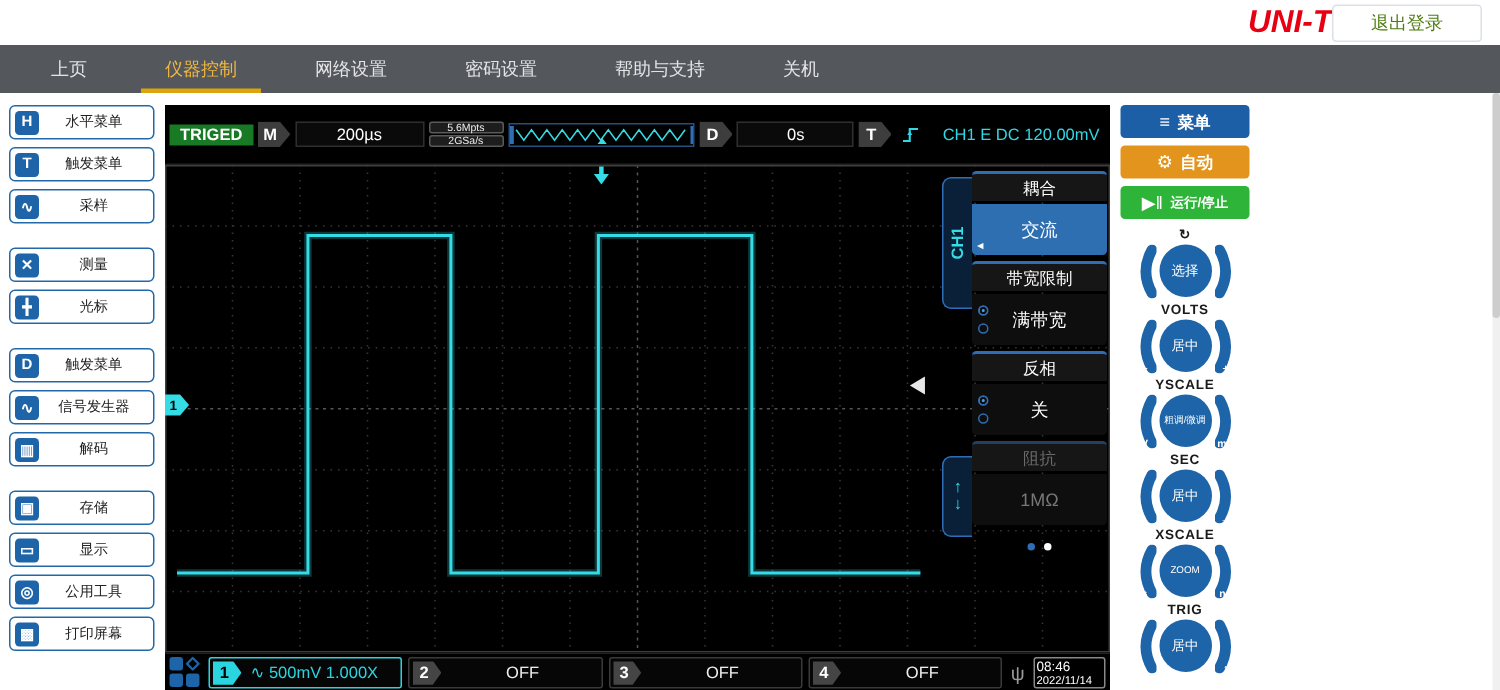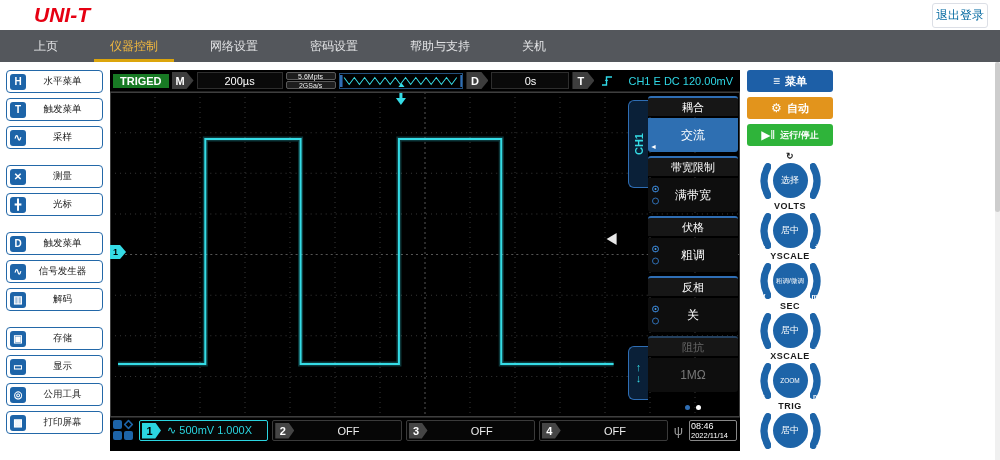--- a/index.html
+++ b/index.html
@@ -1,42 +1,42 @@
 <!DOCTYPE html>
 <html><head>
 <meta charset="utf-8">
 <style>
   * { margin:0; padding:0; box-sizing:border-box; }
   body { background:#fff; font-family:"Liberation Sans", sans-serif; }
   .app { position:relative; width:1000px; height:460px; background:#fff; overflow:hidden; }
 
   
-  .header { height:30px; background:#fff; display:flex; align-items:center; justify-content:space-between; padding:0 12px 0 34px; }
+  .header { height:30px; background:#fff; display:flex; align-items:center; justify-content:flex-end; padding:0 12px 0 34px; }
   .logo { color:#e60012; font-size:21px; font-weight:800; font-style:italic; letter-spacing:0; }
-  .logout-btn { font-size:12px; color:#0369a1; background:#fff; border:1px solid #dcdfe6; border-radius:3px; padding:3px 3px; cursor:pointer; }
+  .logout-btn { font-size:12px; color:#4d7c0f; background:#fff; border:1px solid #dcdfe6; border-radius:3px; padding:3px 25px; cursor:pointer; }
 
   
   .nav { height:32px; background:#54575c; display:flex; align-items:stretch; padding-left:30px; gap:44px; }
   .nav-item { position:relative; display:flex; align-items:center; color:#e3e4e6; font-size:12px; cursor:pointer; padding:12px 4px; }
   .nav-item.active { color:#f3b93e; }
   .nav-item.active::after { content:""; position:absolute; left:-12px; right:-12px; bottom:0; height:3px; background:#dda githubb; background:#dca50c; }
 
   
   .content { display:flex; padding:8px 0 0 6px; gap:7px; }
 
   
   .sidebar { width:97px; }
   .sb-group { margin-bottom:16px; }
   .sb-btn { display:flex; align-items:center; height:23px; margin-bottom:5px; border:1px solid #2368a8; border-radius:4px; background:#fff; padding:0 3px; cursor:pointer; }
   .sb-ico { width:16px; height:16px; background:#1d64a8; color:#fff; border-radius:3px; font-size:10px; font-weight:bold; display:flex; align-items:center; justify-content:center; flex:none; }
   .sb-label { flex:1; text-align:center; font-size:9.5px; color:#222; white-space:nowrap; overflow:hidden; }
 
   
   .scope { width:630px; background:#000; display:flex; flex-direction:column; }
-  .topbar { height:22px; display:flex; align-items:center; gap:3px; padding:2px 3px; background:#000; border-bottom:1px solid #222; }
+  .topbar { height:40px; display:flex; align-items:center; gap:3px; padding:2px 3px; background:#000; border-bottom:1px solid #222; }
   .triged { background:#187a24; color:#fff; font-weight:bold; font-size:11px; padding:1px 7px; }
   .pent { clip-path:polygon(0 0,68% 0,100% 50%,68% 100%,0 100%); background:#3d3d3d; color:#fff; font-weight:bold; font-size:11px; width:22px; height:17px; display:flex; align-items:center; justify-content:center; padding-right:5px; flex:none; }
   .valbox { height:17px; border:1px solid #2e2e2e; background:#0a0a0a; color:#fff; font-size:11px; display:flex; align-items:center; justify-content:center; flex:none; }
   .tb-time { width:86px; } .tb-delay { width:78px; }
   .memstack { display:flex; flex-direction:column; gap:1px; width:50px; flex:none; }
   .memstack div { border:1px solid #5a5a5a; background:#1d1d1d; color:#eee; font-size:7px; height:8px; display:flex; align-items:center; justify-content:center; border-radius:2px; }
   .preview { flex:1; height:16px; border:1px solid #24507c; position:relative; background:#000; }
   .trig-info { display:flex; align-items:center; gap:15px; color:#2fd8e6; font-size:11px; padding:0 4px; white-space:nowrap; }
 
   .display { position:relative; height:325px; background:#000; }
@@ -250,27 +250,20 @@
                 <div class="sec-value">交流<span class="sel-arrow">◄</span></div>
               </div>
               <div class="menu-sec radio">
                 <div class="sec-header">带宽限制</div>
                 <div class="sec-value">满带宽<div class="radio-col">
                     <span class="rdot on"></span>
                     <span class="rdot"></span>
                   </div></div>
               </div>
               <div class="menu-sec radio">
-                <div class="sec-header">伏格</div>
-                <div class="sec-value">粗调<div class="radio-col">
-                    <span class="rdot on"></span>
-                    <span class="rdot"></span>
-                  </div></div>
-              </div>
-              <div class="menu-sec radio">
                 <div class="sec-header">反相</div>
                 <div class="sec-value">关<div class="radio-col">
                     <span class="rdot on"></span>
                     <span class="rdot"></span>
                   </div></div>
               </div>
               <div class="menu-sec disabled">
                 <div class="sec-header">阻抗</div>
                 <div class="sec-value">1MΩ</div>
               </div>

